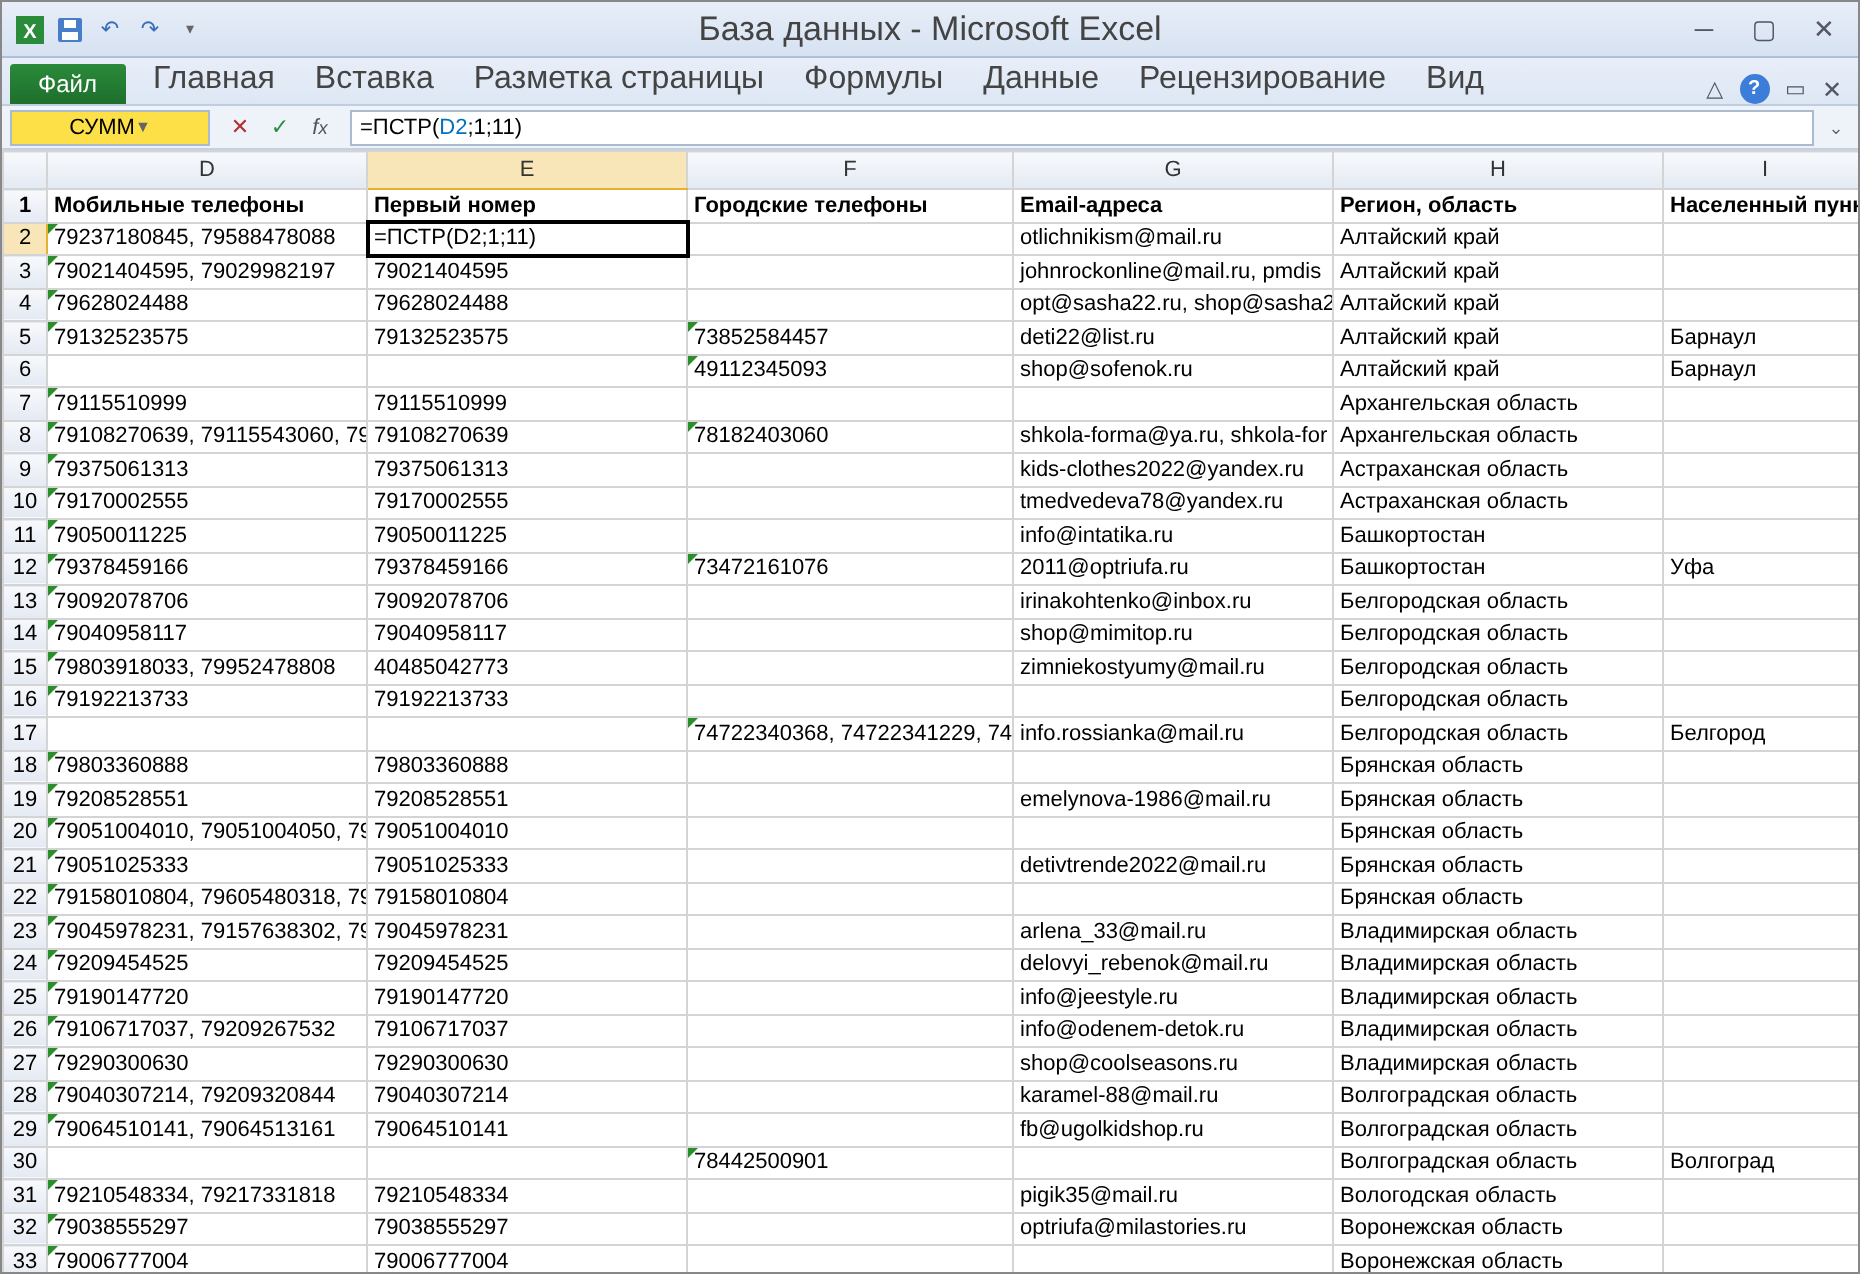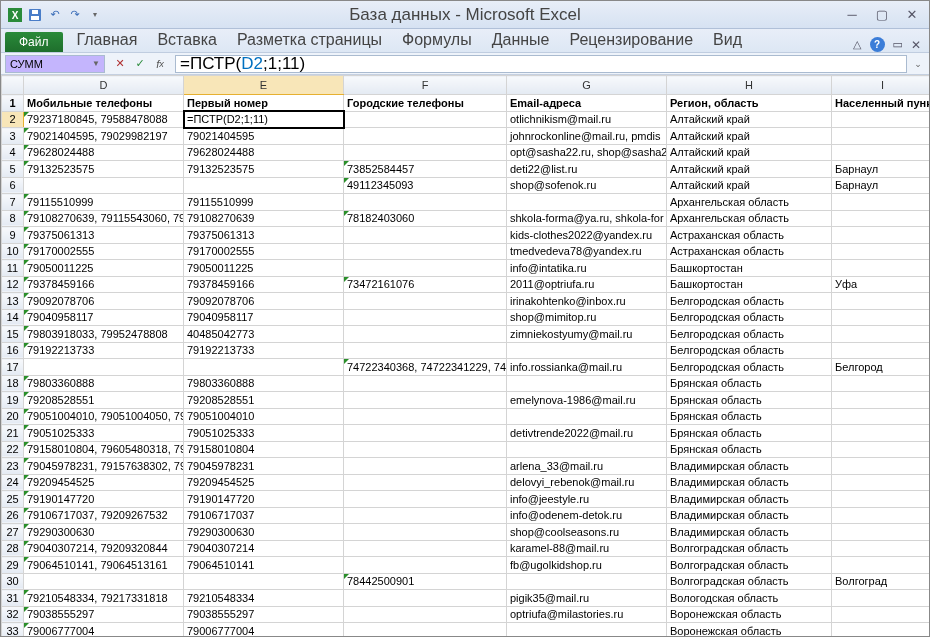--- a/index.html
+++ b/index.html
@@ -53,39 +53,39 @@
   display: flex;
   align-items: center;
   border-bottom: 1px solid #c5d0e0;
   padding: 0 4px;
   gap: 4px;
   position: relative;
 }
 .name-box {
   width: 100px;
   height: 18px;
-  background: #c4b5fd;
+  background: #fde047;
   border: 1px solid #aabbd0;
   display: flex;
   align-items: center;
   padding: 0 4px;
   font-size: 11px;
-  justify-content: space-between;
+  justify-content: center;
 }
 .nb-dd { color: #666; font-size: 8px; }
 .fb-btns { display: flex; gap: 6px; align-items: center; padding: 0 4px; }
 .fb-btn { color: #555; font-size: 11px; display:flex; align-items:center; justify-content:center; width:14px; }
 .fx { font-style: italic; font-size: 11px; }
 .formula-input {
   flex: 1;
   height: 18px;
   background: #fff;
   border: 1px solid #aabbd0;
   padding: 0 4px;
-  font-size: 17px;
+  font-size: 11px;
   display: flex;
   align-items: center;
 }
 .fi-ref { color: #0070c0; }
 .fb-expand { width: 14px; color: #666; font-size: 9px; text-align: center; }
 .grid-area {
   position: relative;
   height: calc(637px - 28px - 24px - 22px - 1px);
   overflow: hidden;
   background: #fff;

